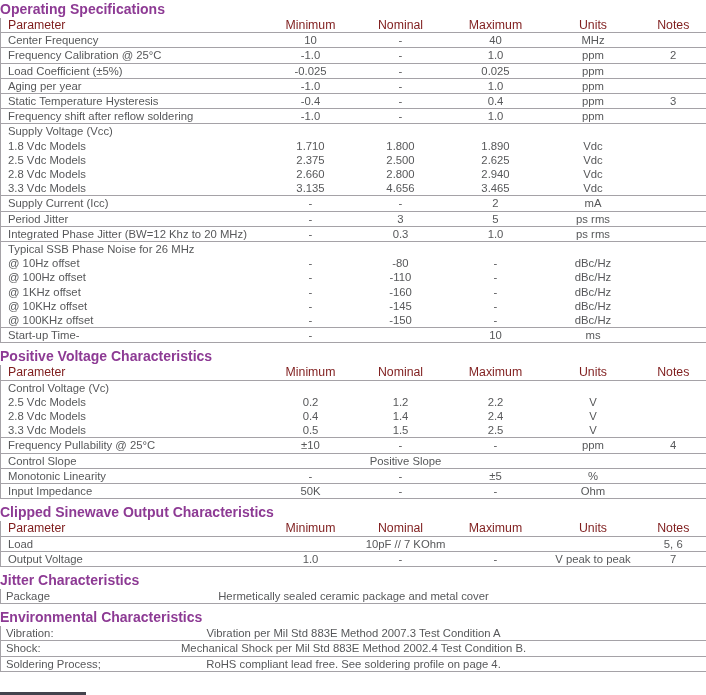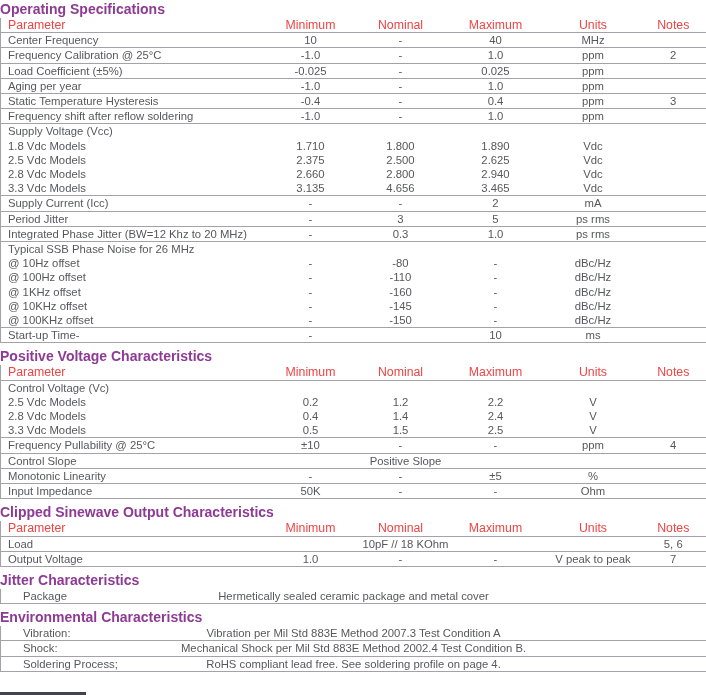--- a/index.html
+++ b/index.html
@@ -43,26 +43,26 @@
     line-height:14.2px;
     height:14.2px;
     padding:0 2px;
     border-bottom:1px solid var(--border);
     white-space:nowrap;
     overflow:hidden;
     font-weight:normal;
     text-align:center;
     vertical-align:middle;
   }
-  th{font-size:12.3px;color:#ef4444;}
+  th{font-size:12.3px;color:#7f1d1d;}
   th.left, td.param{text-align:left;padding-left:7px;}
   td.indent{}
   tr.nb td{border-bottom:none;}
   td.fullspan{position:relative;text-align:center;}
-  td.fullspan .fs-label{position:absolute;left:22px;top:0;}
+  td.fullspan .fs-label{position:absolute;left:5px;top:0;}
   .edge-artifact{
     position:absolute;left:0;bottom:0;width:86px;height:3px;background:#43434d;
   }
 </style>
 </head>
 <body>
 
 <div id="doc">
     <div class="section">
       <div class="title">Operating Specifications</div>
@@ -346,21 +346,21 @@
             <th>Minimum</th>
             <th>Nominal</th>
             <th>Maximum</th>
             <th>Units</th>
             <th>Notes</th>
           </tr>
         </thead>
         <tbody>
           <tr>
             <td class="param">Load</td>
-            <td colspan="3">10pF // 18 KOhm</td>
+            <td colspan="3">10pF // 7 KOhm</td>
             <td></td>
             <td>5, 6</td>
           </tr>
           <tr>
             <td class="param">Output Voltage</td>
             <td>1.0</td>
             <td>-</td>
             <td>-</td>
             <td>V peak to peak</td>
             <td>7</td>

